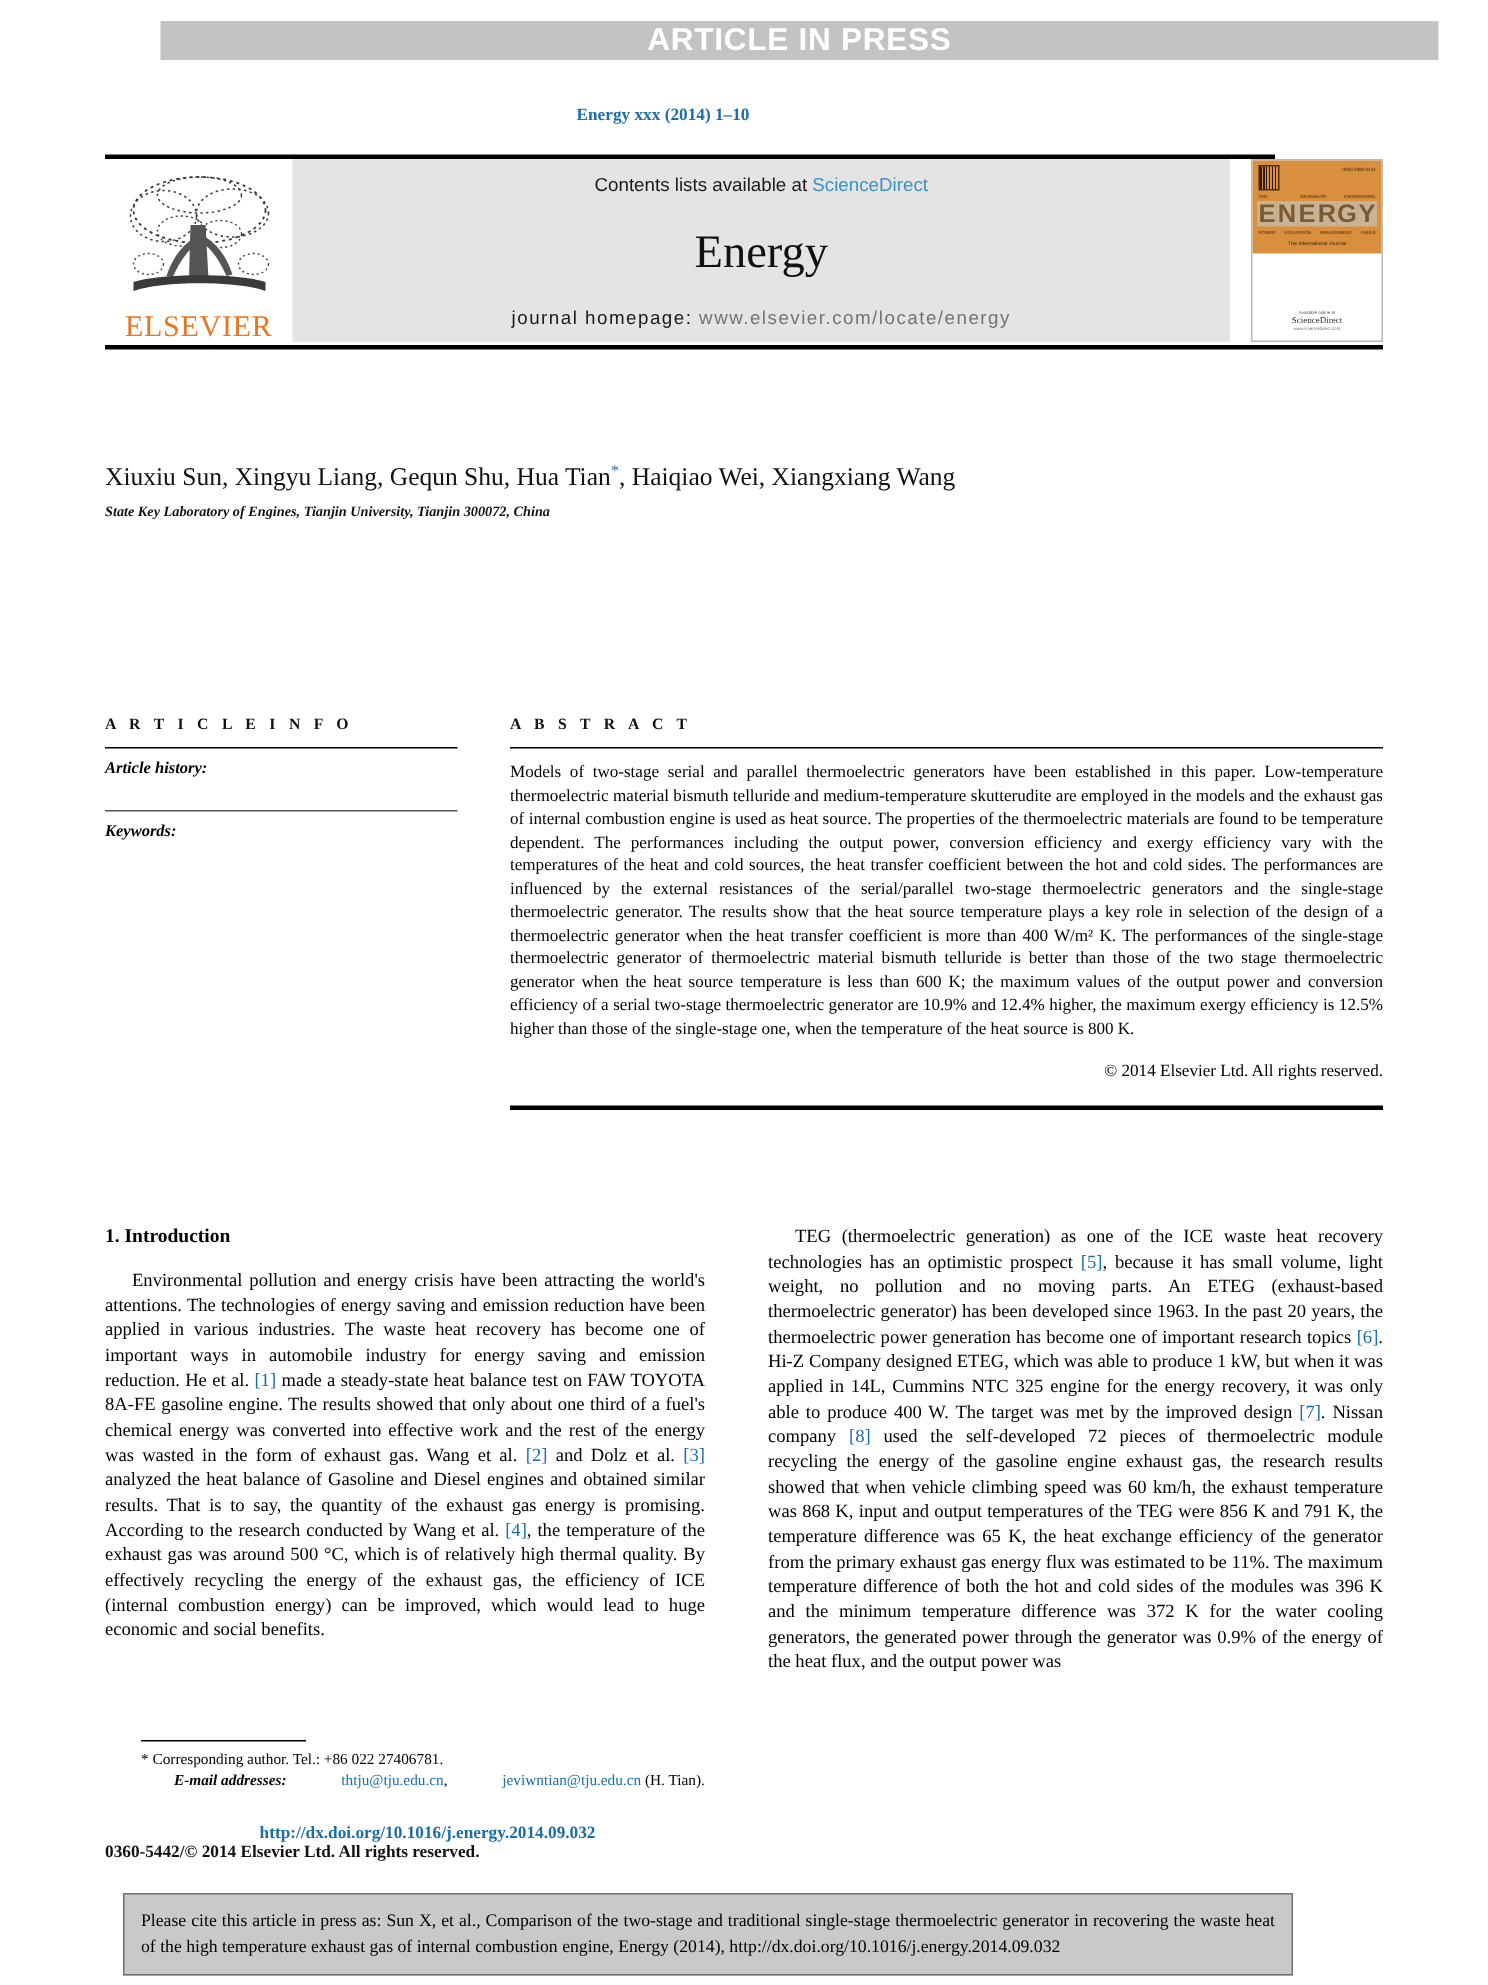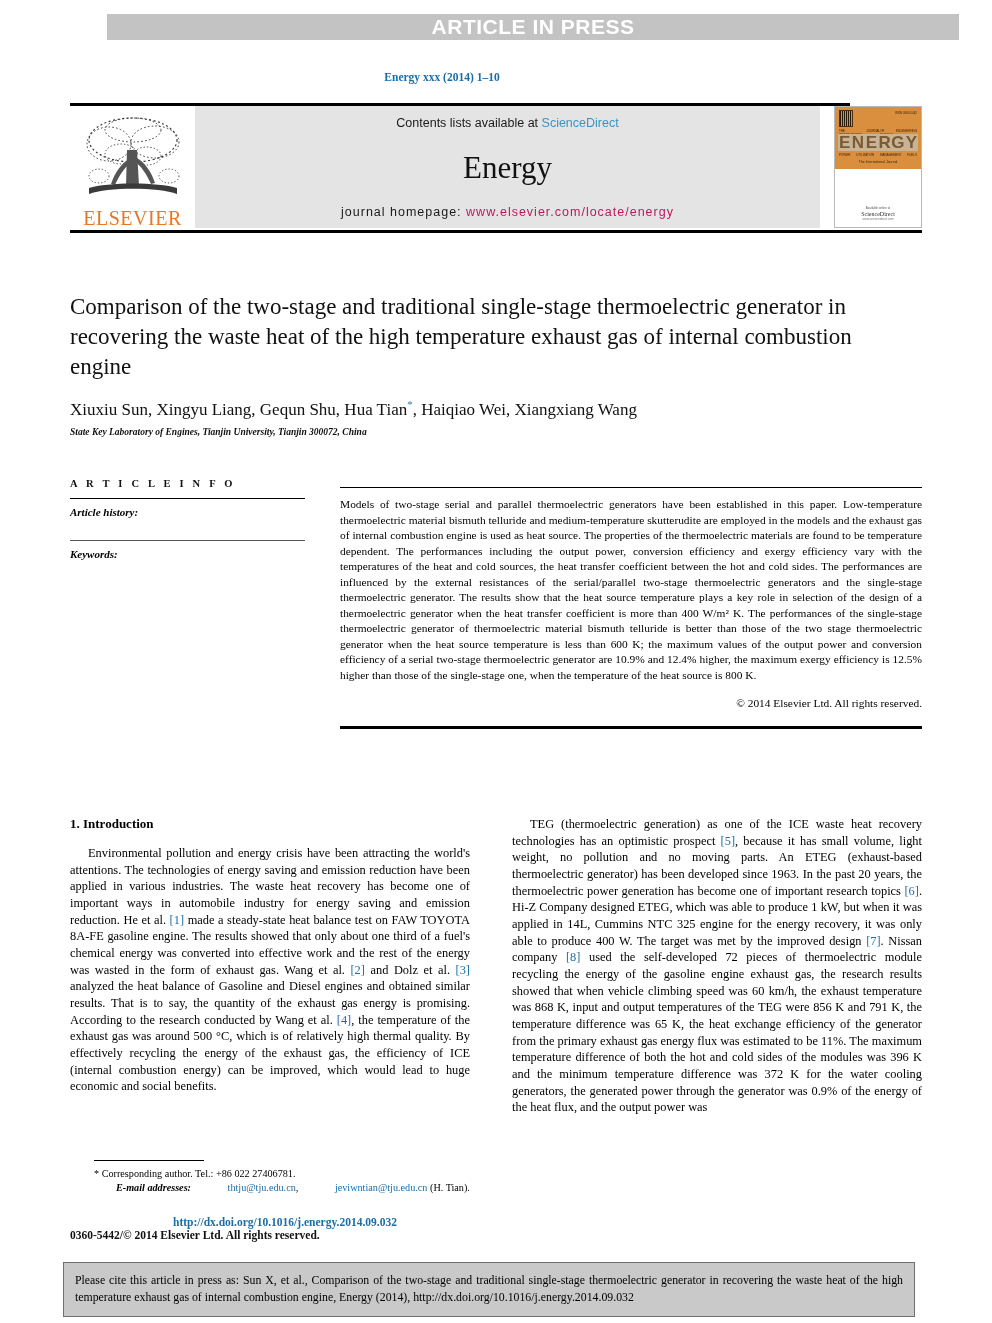--- a/index.html
+++ b/index.html
@@ -107,21 +107,21 @@
     font-size: 31px;
     color: #111;
     line-height: 1;
   }
   .homepage-line {
     font-family: "Liberation Sans", sans-serif;
     font-size: 12.5px;
     letter-spacing: 1px;
     color: #1a1a1a;
   }
-  .homepage-line .url { color: #be185d; }
+  .homepage-line .url { color: #737373; }
   .mast-cover {
     width: 88px;
     margin-left: 14px;
     border: 1px solid #b9b9b9;
     background: #fff;
     box-sizing: border-box;
     display: flex;
     flex-direction: column;
   }
   .cover-top {
@@ -347,23 +347,23 @@
     font-family: "Liberation Serif", serif;
     font-size: 11.5px;
     color: #111;
     font-weight: bold;
     margin-top: 1px;
   }
 
   
   .cite-box {
     position: absolute;
-    left: 63px;
+    left: 82px;
     top: 1262px;
-    width: 852px;
+    width: 780px;
     border: 1px solid #6f6f6f;
     background: #c9c9c9;
     box-sizing: border-box;
     padding: 9px 11px 10px 11px;
   }
   .cite-text {
     font-family: "Liberation Serif", serif;
     font-size: 11.8px;
     line-height: 1.44;
     text-align: justify;
@@ -444,37 +444,37 @@
         <div class="cover-sd">ScienceDirect</div>
         <div class="cover-sd2">www.sciencedirect.com</div>
       </div>
     </div>
 
   </div>
   <div class="mast-rule-bottom"></div>
 </div>
 
 <div class="title-block">
-  <h1 class="paper-title">Comparison of the two-stage and traditional single-stage thermoelectric generator in recovering the waste heat of the high temperature exhaust gas of internal combustion engine</h1>
   <div class="authors">
     <span>Xiuxiu Sun, Xingyu Liang, Gequn Shu, Hua Tian</span><sup>*</sup><span>, Haiqiao Wei, Xiangxiang Wang</span>
   </div>
   <div class="affiliation">State Key Laboratory of Engines, Tianjin University, Tianjin 300072, China</div>
 </div>
 
 <div class="info-col">
   <div class="section-head">A R T I C L E   I N F O</div>
   <div class="hrule"></div>
   <div class="info-sub">Article history:</div>
   <div class="info-gap"></div>
   <div class="hrule hrule-thin"></div>
   <div class="info-sub">Keywords:</div>
 </div>
 
 <div class="abs-col">
+  <div class="section-head">A B S T R A C T</div>
   <div class="hrule"></div>
   <div class="abstract-text">Models of two-stage serial and parallel thermoelectric generators have been established in this paper. Low-temperature thermoelectric material bismuth telluride and medium-temperature skutterudite are employed in the models and the exhaust gas of internal combustion engine is used as heat source. The properties of the thermoelectric materials are found to be temperature dependent. The performances including the output power, conversion efficiency and exergy efficiency vary with the temperatures of the heat and cold sources, the heat transfer coefficient between the hot and cold sides. The performances are influenced by the external resistances of the serial/parallel two-stage thermoelectric generators and the single-stage thermoelectric generator. The results show that the heat source temperature plays a key role in selection of the design of a thermoelectric generator when the heat transfer coefficient is more than 400 W/m² K. The performances of the single-stage thermoelectric generator of thermoelectric material bismuth telluride is better than those of the two stage thermoelectric generator when the heat source temperature is less than 600 K; the maximum values of the output power and conversion efficiency of a serial two-stage thermoelectric generator are 10.9% and 12.4% higher, the maximum exergy efficiency is 12.5% higher than those of the single-stage one, when the temperature of the heat source is 800 K.</div>
   <div class="copyright-line">© 2014 Elsevier Ltd. All rights reserved.</div>
   <div class="abs-bottom-rule"></div>
 </div>
 
 <div class="body-left">
   <h2 class="intro-head">1.  Introduction</h2>
   <p class="body-text"><span>Environmental pollution and energy crisis have been attracting the world's attentions. The technologies of energy saving and emission reduction have been applied in various industries. The waste heat recovery has become one of important ways in automobile industry for energy saving and emission reduction. He et al. </span><span class="ref">[1]</span><span> made a steady-state heat balance test on FAW TOYOTA 8A-FE gasoline engine. The results showed that only about one third of a fuel's chemical energy was converted into effective work and the rest of the energy was wasted in the form of exhaust gas. Wang et al. </span><span class="ref">[2]</span><span> and Dolz et al. </span><span class="ref">[3]</span><span> analyzed the heat balance of Gasoline and Diesel engines and obtained similar results. That is to say, the quantity of the exhaust gas energy is promising. According to the research conducted by Wang et al. </span><span class="ref">[4]</span><span>, the temperature of the exhaust gas was around 500 °C, which is of relatively high thermal quality. By effectively recycling the energy of the exhaust gas, the efficiency of ICE (internal combustion energy) can be improved, which would lead to huge economic and social benefits.</span></p>
 </div>

